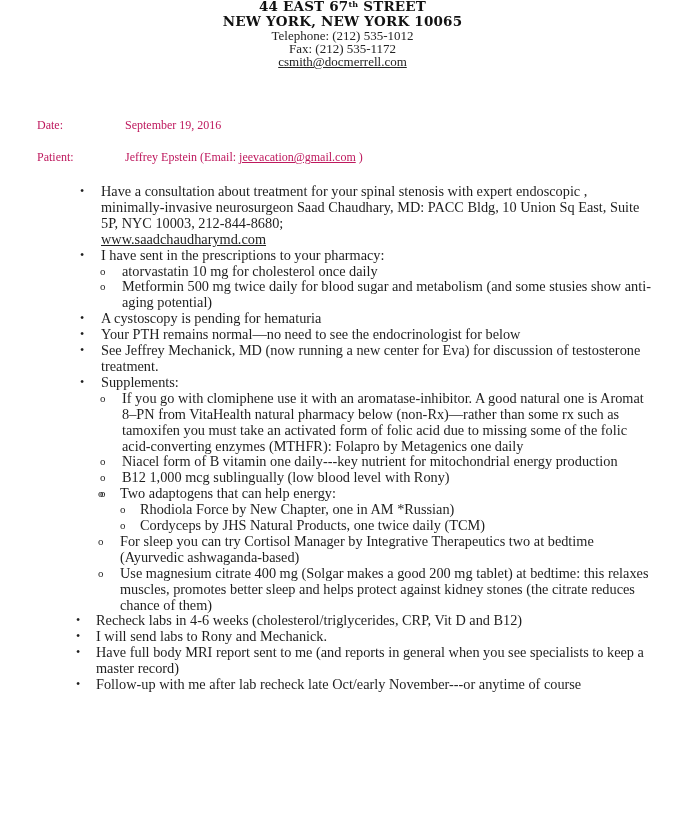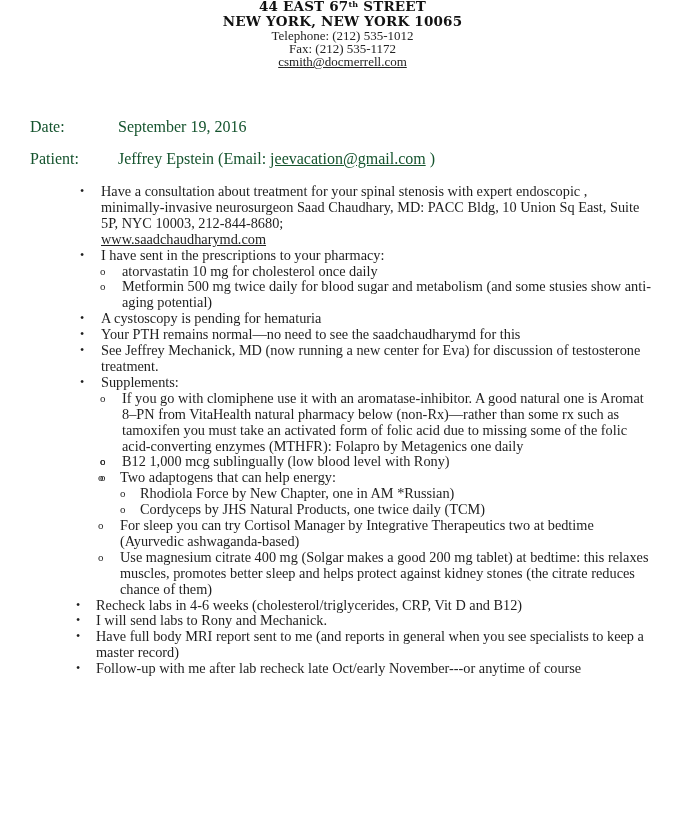--- a/index.html
+++ b/index.html
@@ -39,24 +39,24 @@
     .lh-phone, .lh-fax, .lh-email {
       font-family: "Liberation Serif", serif;
       font-size: 13px;
       line-height: 13px;
       color: #222;
     }
     .lh-email { text-decoration: underline; }
 
     .meta-row {
       position: absolute;
-      left: 30px;
+      left: 37px;
       font-family: "Liberation Serif", serif;
-      font-size: 16px;
-      color: #14532d;
+      font-size: 12px;
+      color: #be185d;
       white-space: nowrap;
     }
     .meta-label { display: inline-block; width: 88px; }
     .meta-value u { text-decoration: underline; text-align: right; }
 
     .body-list {
       position: absolute;
       left: 0; top: 184px;
       width: 685px;
       font-family: "Liberation Serif", serif;
@@ -125,37 +125,38 @@
       <span class="bullet">o</span>
       <span>Metformin 500 mg twice daily for blood sugar and metabolism (and some stusies show anti-aging potential)</span>
     </div>
 
     <div class="li lvl1">
       <span class="bullet">•</span>
       <span>A cystoscopy is pending for hematuria</span>
     </div>
     <div class="li lvl1">
       <span class="bullet">•</span>
-      <span>Your PTH remains normal—no need to see the saadchaudharymd for this</span>
+      <span>Your PTH remains normal—no need to see the endocrinologist for below</span>
     </div>
     <div class="li lvl1">
       <span class="bullet">•</span>
       <span>See Jeffrey Mechanick, MD (now running a new center for Eva) for discussion of testosterone treatment.</span>
     </div>
 
     <div class="li lvl1">
       <span class="bullet">•</span>
       <span>Supplements:</span>
     </div>
     <div class="li lvl2">
       <span class="bullet">o</span>
       <span>If you go with clomiphene use it with an aromatase-inhibitor. A good natural one is Aromat 8–PN from VitaHealth natural pharmacy below (non-Rx)—rather than some rx such as tamoxifen you must take an activated form of folic acid due to missing some of the folic acid-converting enzymes (MTHFR): Folapro by Metagenics one daily</span>
     </div>
     <div class="li lvl2">
       <span class="bullet">o</span>
+      <span>Niacel form of B vitamin one daily---key nutrient for mitochondrial energy production</span>
     </div>
     <div class="li lvl2">
       <span class="bullet">o</span>
       <span>B12 1,000 mcg sublingually (low blood level with Rony)</span>
     </div>
     <div class="li lvl2">
       <span class="bullet">o</span>
     </div>
     <div class="li lvl2 tight">
       <span class="bullet">o</span>

